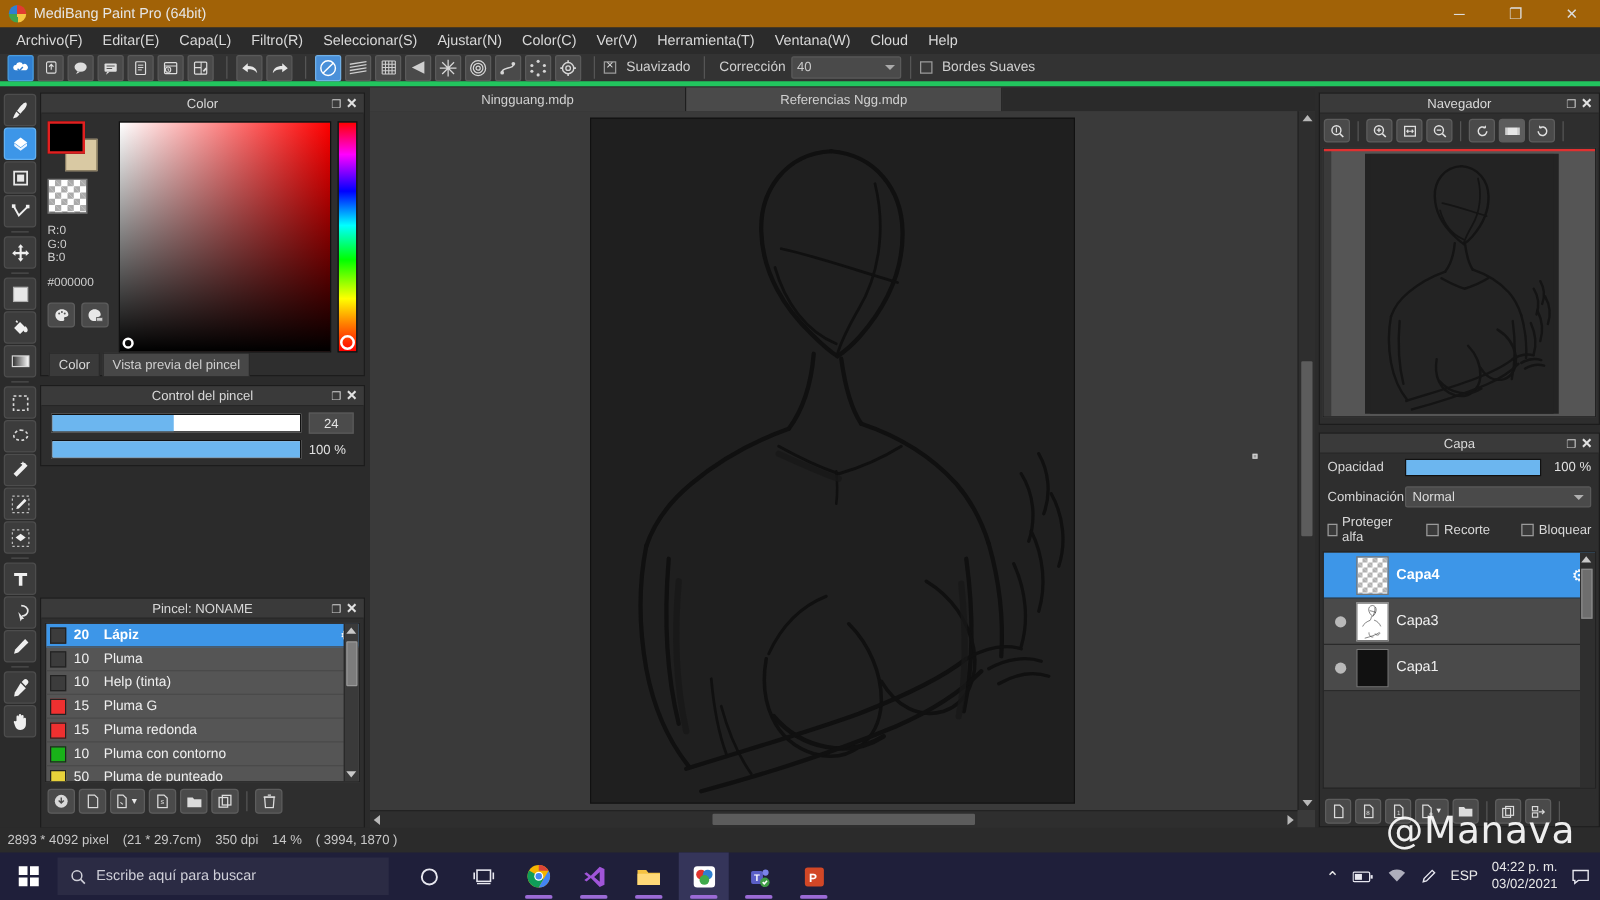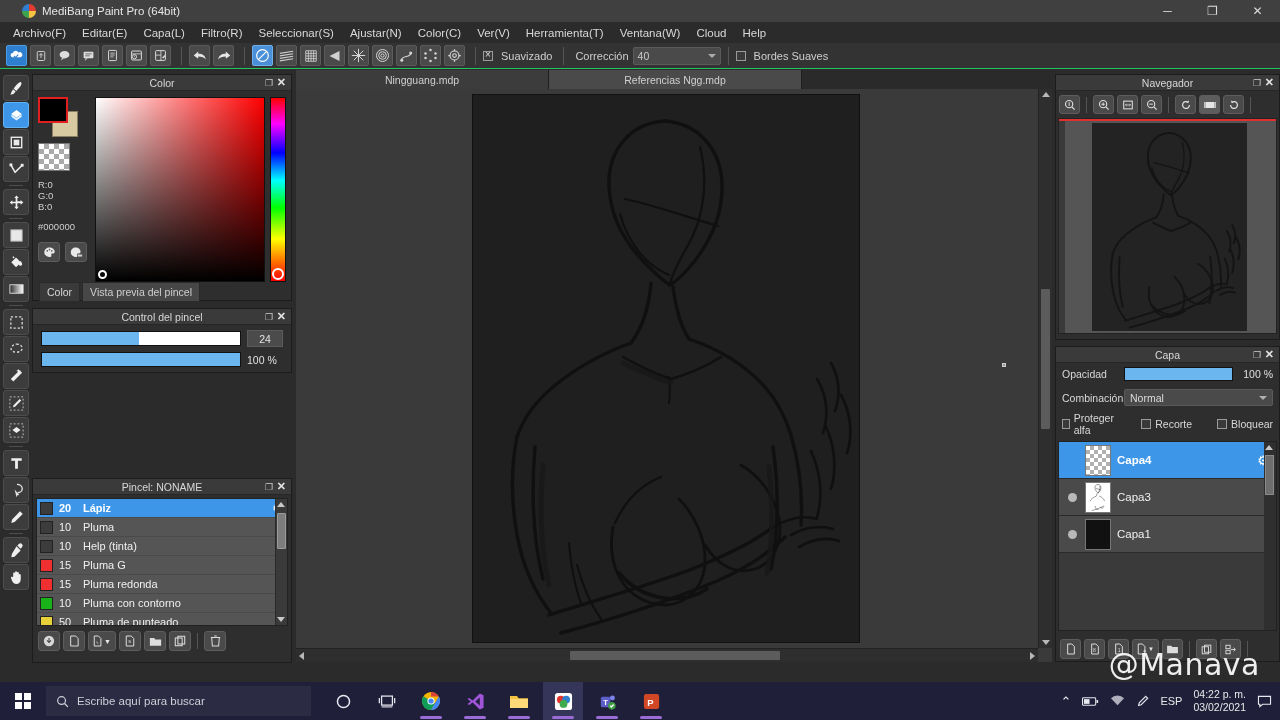--- a/index.html
+++ b/index.html
@@ -10,21 +10,21 @@
     font-family: "Liberation Sans", sans-serif;
     font-size: 11px;
     color: #d4d4d4;
     -webkit-font-smoothing: antialiased;
   }
   .app { position: relative; width: 1280px; height: 720px; }
 
   
   .titlebar {
     position: absolute; top: 0; left: 0; width: 1280px; height: 22px;
-    background: #404040; display: flex; align-items: center; padding-left: 15px;
+    background: #a16207; display: flex; align-items: center;
   }
   .title-icon {
     width: 14px; height: 14px; margin-left: 7px; margin-right: 6px;
     border-radius: 50%;
     background: conic-gradient(#e03c31 0deg 90deg, #f5c542 90deg 180deg, #3fa34d 180deg 270deg, #2f7fd1 270deg 360deg);
   }
   .title-text { font-size: 11.5px; color: #e6e6e6; }
   .win-btns { position: absolute; right: 0; top: 0; height: 22px; display: flex; }
   .win-btn {
     width: 45px; height: 22px; display: flex; align-items: center; justify-content: center;
@@ -37,21 +37,21 @@
     background: #2b2b2b; display: flex; align-items: center; padding-left: 5px;
   }
   .menu-item {
     padding: 3px 8px; font-size: 11.5px; color: #d8d8d8; white-space: nowrap;
   }
 
   
   .toolbar {
     position: absolute; top: 43px; left: 0; width: 1280px; height: 26px;
     background: #333333; display: flex; align-items: center; padding-left: 6px;
-    border-bottom: 1px solid #22c55e;
+    border-bottom: 4px solid #22c55e;
   }
   .tb-btn {
     width: 21px; height: 21px; margin-right: 3px;
     background: #4a4a4a; border: 1px solid #5a5a5a; border-radius: 2px;
     display: flex; align-items: center; justify-content: center;
     color: #e0e0e0; font-size: 10px; position: relative;
   }
   .tb-btn.accent { background: #2f7fd1; border-color: #4a9de0; }
   .tb-btn.active { background: #4a90d9; border-color: #6fb0e8; }
   .tb-sep { width: 1px; height: 18px; background: #555; margin: 0 7px; }
@@ -1152,20 +1152,27 @@
         <svg width="12" height="11" viewBox="0 0 14 13">
             <rect x="1" y="1.5" width="5" height="4" fill="none" stroke="#dcdcdc" stroke-width="1.1"></rect>
             <rect x="1" y="7.5" width="5" height="4" fill="none" stroke="#dcdcdc" stroke-width="1.1"></rect>
             <path d="M7 6.5h5M10 4.4l2.2 2.1-2.2 2.1" stroke="#dcdcdc" stroke-width="1.1" fill="none"></path>
           </svg>
       </div>
       <div class="vsep"></div>
     </div>
   </div>
 
+  <div class="statusbar">
+    <span>2893 * 4092 pixel</span>
+    <span>(21 * 29.7cm)</span>
+    <span>350 dpi</span>
+    <span>14 %</span>
+    <span>( 3994, 1870 )</span>
+  </div>
 
   <div class="watermark">@Manava</div>
 
   <div class="taskbar">
     <div class="start">
         <div class="win"></div>
       </div>
     <div class="searchbox">
       <svg width="13" height="13" viewBox="0 0 14 14">
           <circle cx="6" cy="6" r="4.2" fill="none" stroke="#cfcfd8" stroke-width="1.3"></circle>

